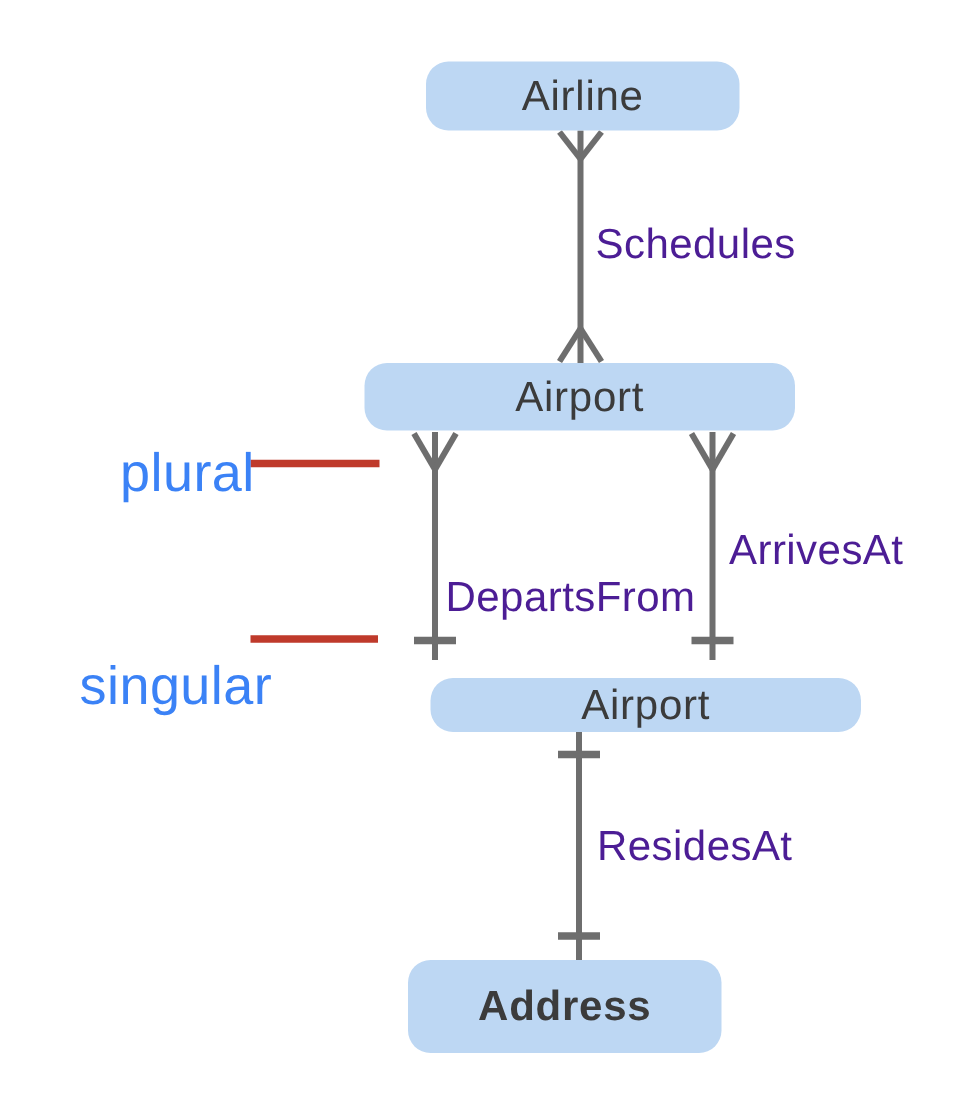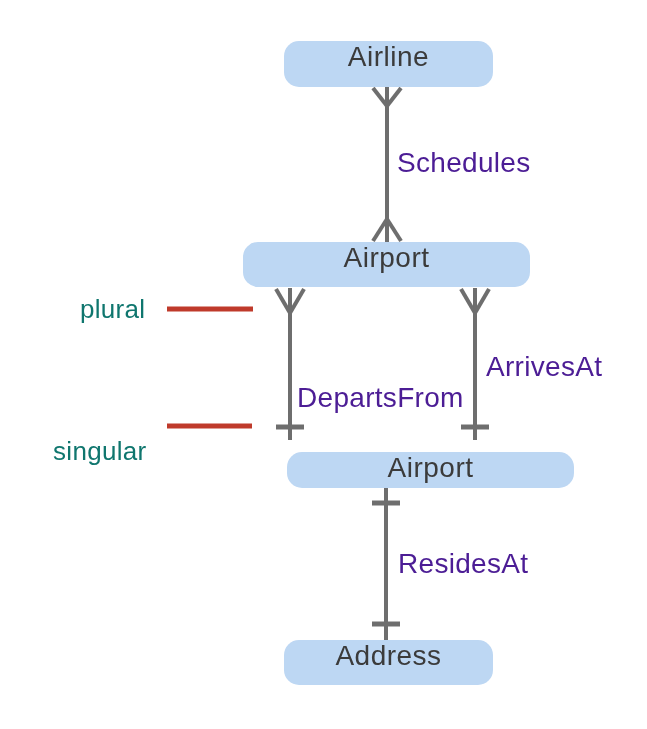--- a/index.html
+++ b/index.html
@@ -14,46 +14,47 @@
   svg.wires {
     position: absolute;
     left: 0; top: 0;
     width: 647px; height: 729px;
   }
   .entity {
     position: absolute;
     background: #bdd7f3;
     border-radius: 15px;
     display: flex;
+    align-items: center;
     justify-content: center;
     color: #3b3b3b;
     font-size: 28px;
     letter-spacing: 0.5px;
     z-index: 2;
   }
   .rel-label {
     position: absolute;
     color: #4c1d95;
     font-size: 28px;
     letter-spacing: 0.3px;
     white-space: nowrap;
     z-index: 2;
   }
   .annot-label {
     position: absolute;
-    color: #0f766e;
-    font-size: 26px;
+    color: #3b82f6;
+    font-size: 36px;
     letter-spacing: 0.3px;
     white-space: nowrap;
     z-index: 2;
   }
   .entity-airline { left: 284px; top: 41px;  width: 209px; height: 46px; }
   .entity-flight  { left: 243px; top: 242px; width: 287px; height: 45px; }
   .entity-airport { left: 243px; top: 452px; width: 287px; height: 36px; margin-left: 44px; }
-  .entity-address { left: 284px; top: 640px; width: 209px; height: 45px; }
+  .entity-address { left: 272px; top: 640px; width: 209px; height: 62px; font-weight: bold; }
 
   .label-schedules   { left: 397px; top: 147px; }
   .label-departsfrom { left: 297px; top: 351px; margin-top: 31px; }
   .label-arrivesat   { left: 486px; top: 351px; }
   .label-residesat   { left: 398px; top: 548px; }
   .label-plural      { left: 80px;  top: 294px; }
   .label-singular    { left: 53px;  top: 388px; margin-top: 48px; }
 
   .wire   { stroke: #6e6e6e; stroke-width: 4; fill: none; }
   .marker { stroke: #6e6e6e; stroke-width: 5; fill: none; }

